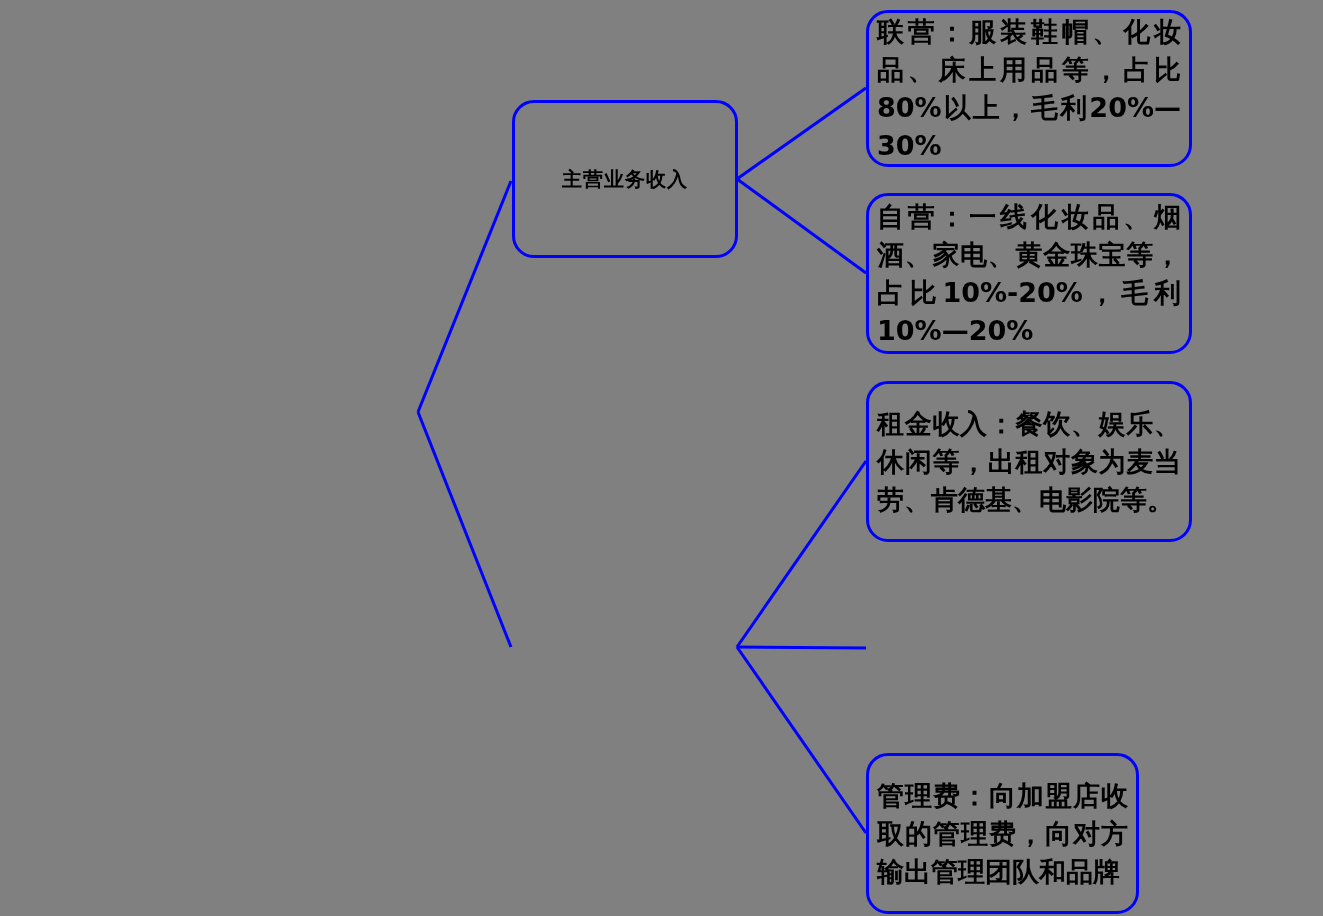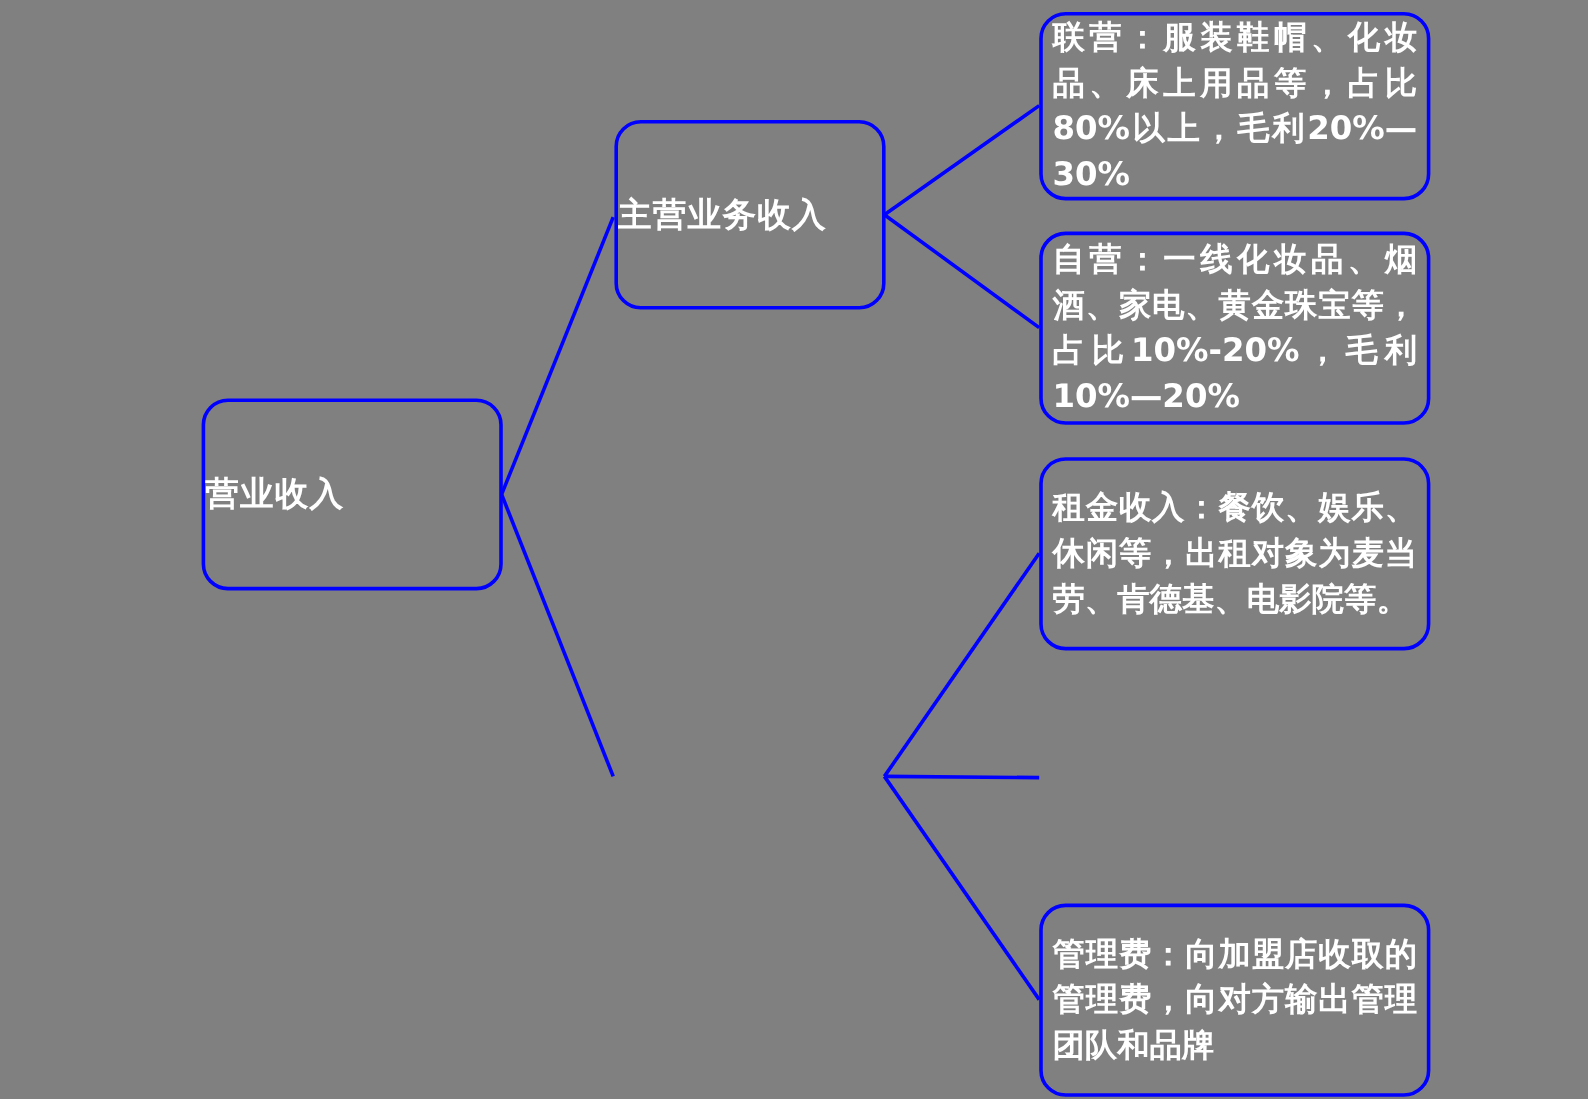--- a/index.html
+++ b/index.html
@@ -16,70 +16,67 @@
   svg.connectors {
     position: absolute;
     left: 0; top: 0;
     width: 1323px; height: 916px;
   }
   .node {
     position: absolute;
     border: 3px solid #0000ff;
     border-radius: 22px;
     background: transparent;
-    color: #ffffff;
+    color: #000000;
     display: flex;
     align-items: center;
     font-weight: bold;
   }
   .node-center {
-    justify-content: flex-start;
-    font-size: 28px;
+    justify-content: center;
+    font-size: 20px;
     letter-spacing: 1px;
   }
   .node-leaf {
     font-size: 27px;
     line-height: 38px;
     padding: 2px 8px 2px 8px;
   }
   .node-leaf .leaf-text {
     width: 100%;
     text-align: justify;
     text-justify: inter-character;
   }
   
   #node-root  { left: 168px; top: 332px; width: 251px; height: 160px; }
   #node-main  { left: 512px; top: 100px; width: 226px; height: 158px; }
   #node-other { left: 512px; top: 567px; width: 225px; height: 160px; }
   #leaf-0 { left: 866px; top: 10px;  width: 326px; height: 157px; }
   #leaf-1 { left: 866px; top: 193px; width: 326px; height: 161px; }
   #leaf-2 { left: 866px; top: 381px; width: 326px; height: 161px; }
   #leaf-3 { left: 866px; top: 568px; width: 326px; height: 161px; }
-  #leaf-4 { left: 866px; top: 753px; width: 326px; height: 161px; }
+  #leaf-4 { left: 866px; top: 753px; width: 273px; height: 161px; }
 </style>
 </head>
 <body>
 
 <div class="canvas">
 
   <svg class="connectors" viewBox="0 0 1323 916" xmlns="http://www.w3.org/2000/svg">
     <g stroke="#0000ff" stroke-width="3" fill="none">
       <line x1="418" y1="412" x2="511" y2="181"></line>
       <line x1="418" y1="412" x2="511" y2="647"></line>
       <line x1="737" y1="179" x2="866" y2="88"></line>
       <line x1="737" y1="179" x2="866" y2="273"></line>
       <line x1="737" y1="647" x2="866" y2="461"></line>
       <line x1="737" y1="647" x2="866" y2="648"></line>
       <line x1="737" y1="647" x2="866" y2="833"></line>
     </g>
   </svg>
 
-  <div class="node node-center" id="node-root">
-    <span>营业收入</span>
-  </div>
 
   <div class="node node-center" id="node-main">
     <span>主营业务收入</span>
   </div>
 
 
   <div class="node node-leaf" id="leaf-0">
     <div class="leaf-text">联营：服装鞋帽、化妆品、床上用品等，占比80%以上，毛利20%—30%</div>
   </div>
 

